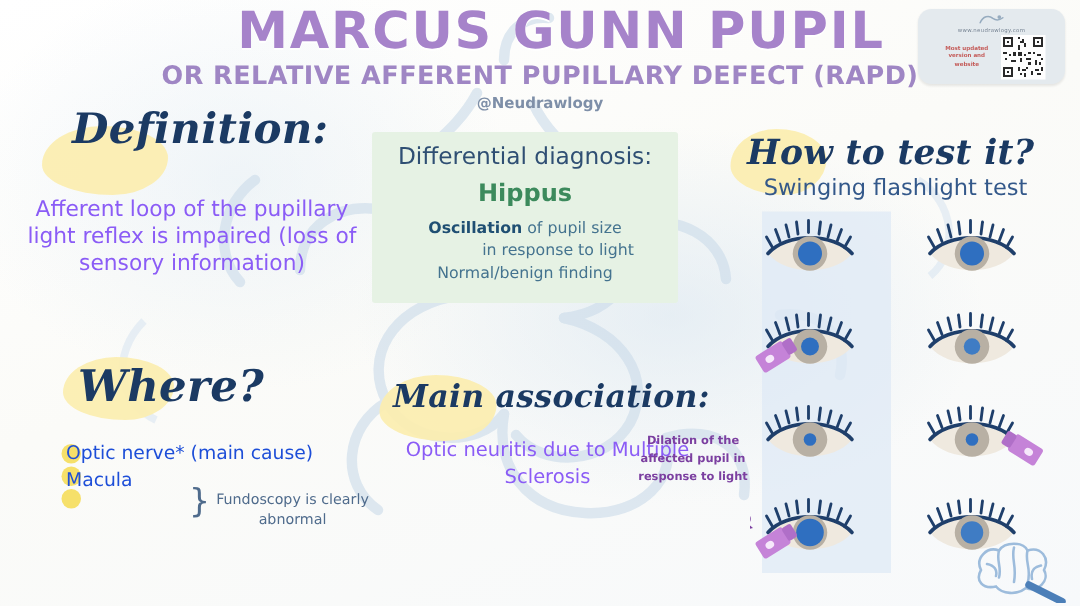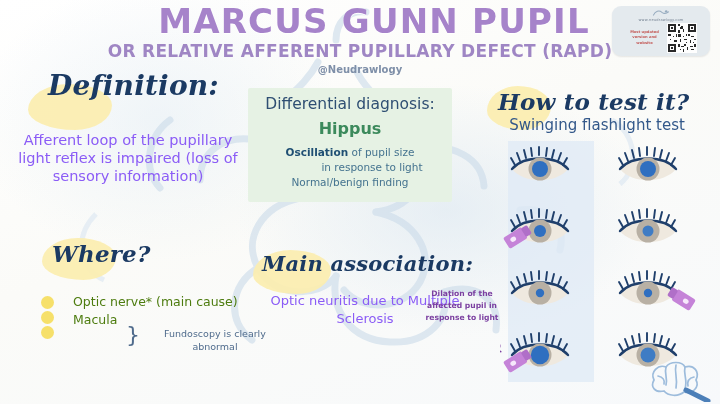--- a/index.html
+++ b/index.html
@@ -129,37 +129,37 @@
   #dd-l1 b { color: #1f4f73; }
   
   #test-blob { left: 487px; top: 86px; width: 64px; height: 44px; }
   #test-head { left: 498px; top: 88px; font-size: 23px; }
   #test-sub {
     left: 484px; top: 116px; width: 226px; font-size: 15px;
     color: #33588a; font-weight: normal;
   }
   
   #where-blob { left: 42px; top: 238px; width: 74px; height: 42px; }
-  #where-head { left: 52px; top: 240px; font-size: 23px; text-align: right; }
+  #where-head { left: 52px; top: 240px; font-size: 29px; text-align: right; }
   .where-list {
-    position: absolute; left: 73px; top: 293px;
+    position: absolute; left: 44px; top: 293px;
     font-family: "DejaVu Sans", sans-serif; font-size: 12.5px;
-    color: #4d7c0f; line-height: 1.45;
+    color: #1d4ed8; line-height: 1.45;
   }
   .bullets { position: absolute; left: 41px; top: 296px; }
   .bullet { width: 13px; height: 13px; border-radius: 50%; background: #f6e06a; margin-bottom: 2px; }
   .brace {
     position: absolute; left: 126px; top: 322px;
     font-size: 22px; color: #4f6b8c;
     font-family: "DejaVu Sans", sans-serif;
   }
   #fundo {
     position: absolute; left: 140px; top: 327px; width: 110px;
     font-family: "DejaVu Sans", sans-serif; font-size: 9.5px;
-    color: #4f6b8c; text-align: center; line-height: 1.4; margin-left: 20px;
+    color: #4f6b8c; text-align: center; line-height: 1.4;
   }
   
   #assoc-blob { left: 253px; top: 250px; width: 78px; height: 44px; }
   #assoc-head { left: 262px; top: 251px; font-size: 21px; }
   #assoc-body { left: 270px; top: 292px; width: 190px; font-size: 13px; line-height: 1.35; }
   
   #dil-note {
     position: absolute; left: 420px; top: 288px; width: 84px;
     font-family: "DejaVu Sans", sans-serif; font-weight: bold;
     font-size: 7.6px; line-height: 1.55; color: #7b3fa0; text-align: center;

